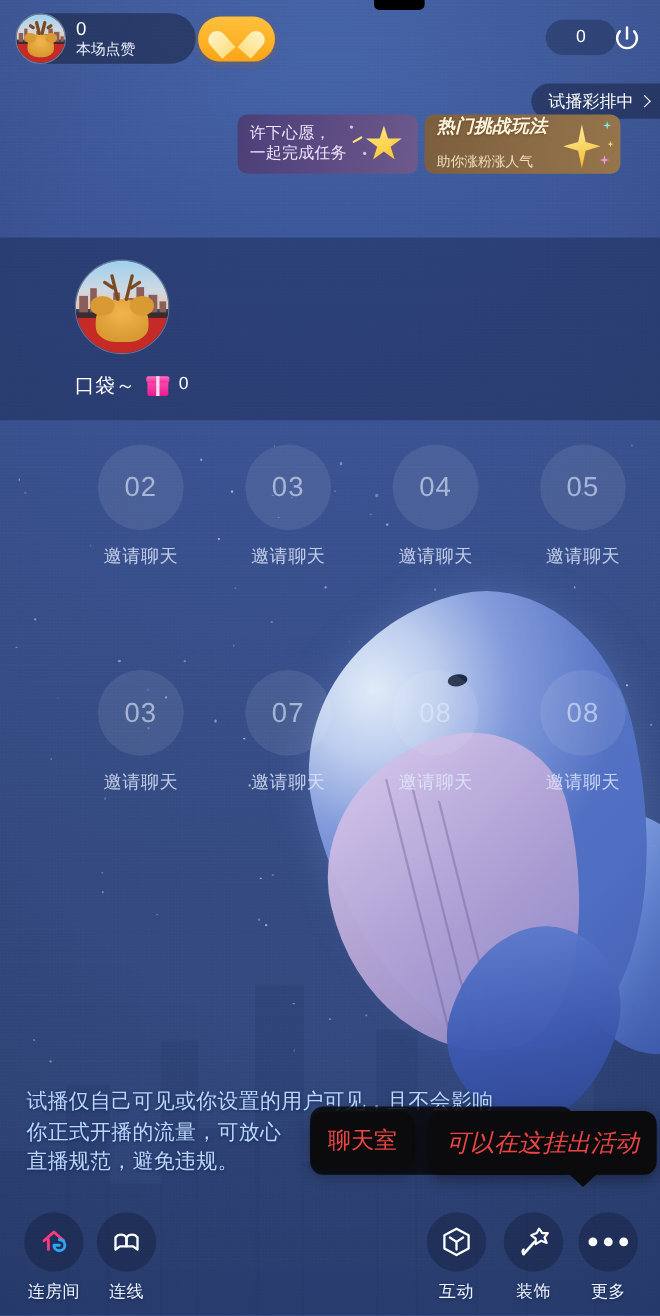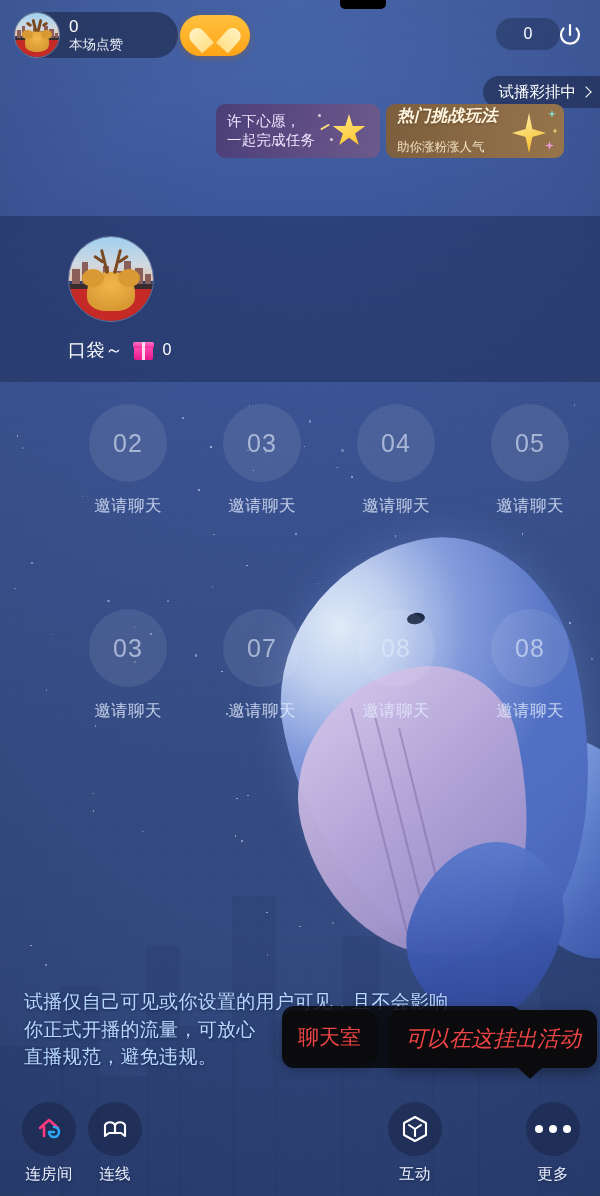--- a/index.html
+++ b/index.html
@@ -569,20 +569,30 @@
     <div class="navitem" style="left:378px;top:22px;">
       <div class="navicon">
         <svg width="32" height="32" viewBox="0 0 32 32">
           <path d="M16 4 L27 10 V22 L16 28 L5 22 V10 Z" fill="none" stroke="#ffffff" stroke-width="2.1" stroke-linejoin="round"></path>
           <path d="M16 16 V23 M16 16 L10 12 M16 16 L22 12" fill="none" stroke="#ffffff" stroke-width="2.1" stroke-linecap="round"></path>
         </svg>
       </div>
       <div class="navlabel">互动</div>
     </div>
 
+    <div class="navitem" style="left:448px;top:22px;">
+      <div class="navicon">
+        <svg width="32" height="32" viewBox="0 0 32 32">
+          <path d="M21 4 l3 4 5 0 -3 4 2 5 -5 -2 -5 3 0 -5 -4 -3 5 -2 z" fill="none" stroke="#ffffff" stroke-width="2" stroke-linejoin="round"></path>
+          <path d="M17 16 L7 27" fill="none" stroke="#ffffff" stroke-width="2.4" stroke-linecap="round"></path>
+          <path d="M7 27 a3 3 0 0 1 0 -4" fill="none" stroke="#ffffff" stroke-width="2.2" stroke-linecap="round"></path>
+        </svg>
+      </div>
+      <div class="navlabel">装饰</div>
+    </div>
 
     <div class="navitem" style="left:516px;top:22px;">
       <div class="navicon">
         <div class="dots">
             <i></i>
             <i></i>
             <i></i>
           </div>
       </div>
       <div class="navlabel">更多</div>

